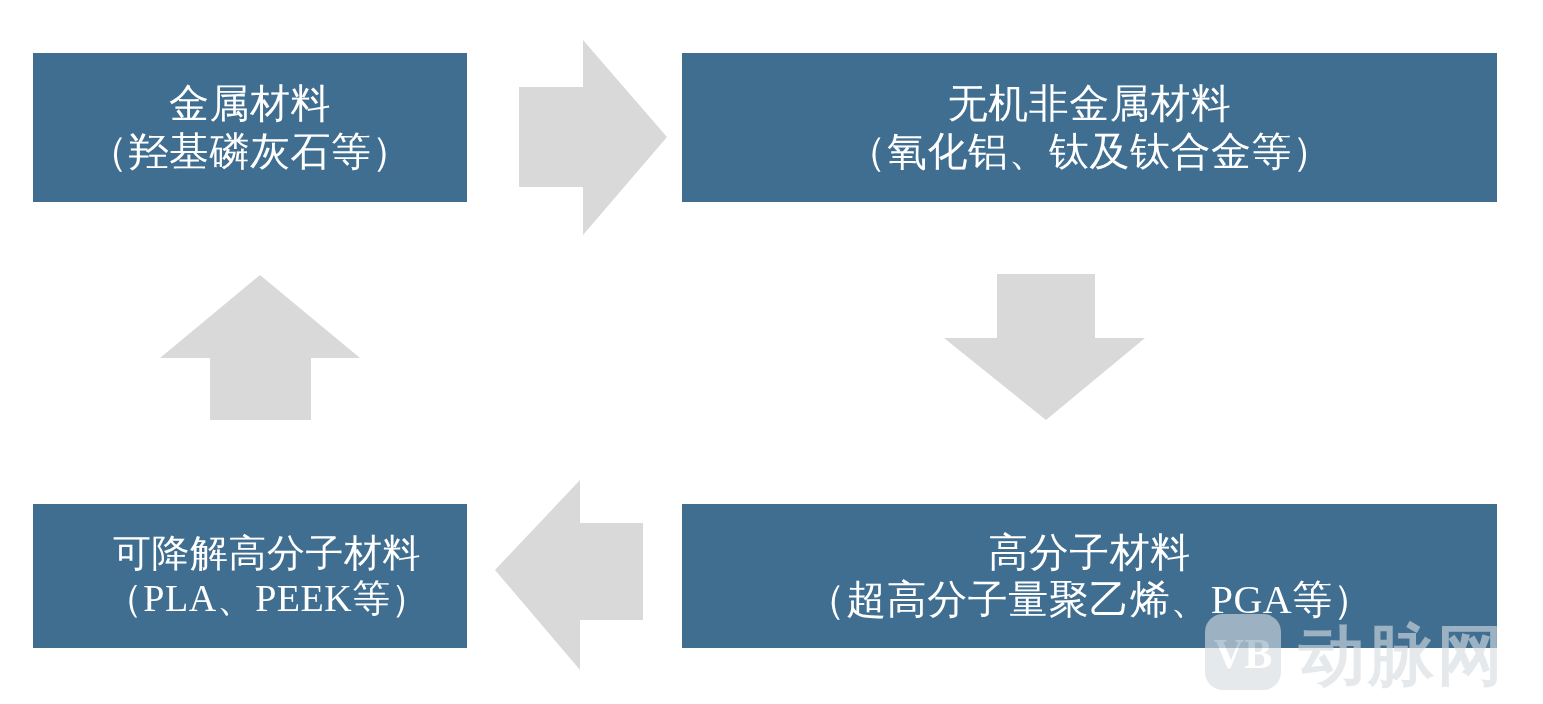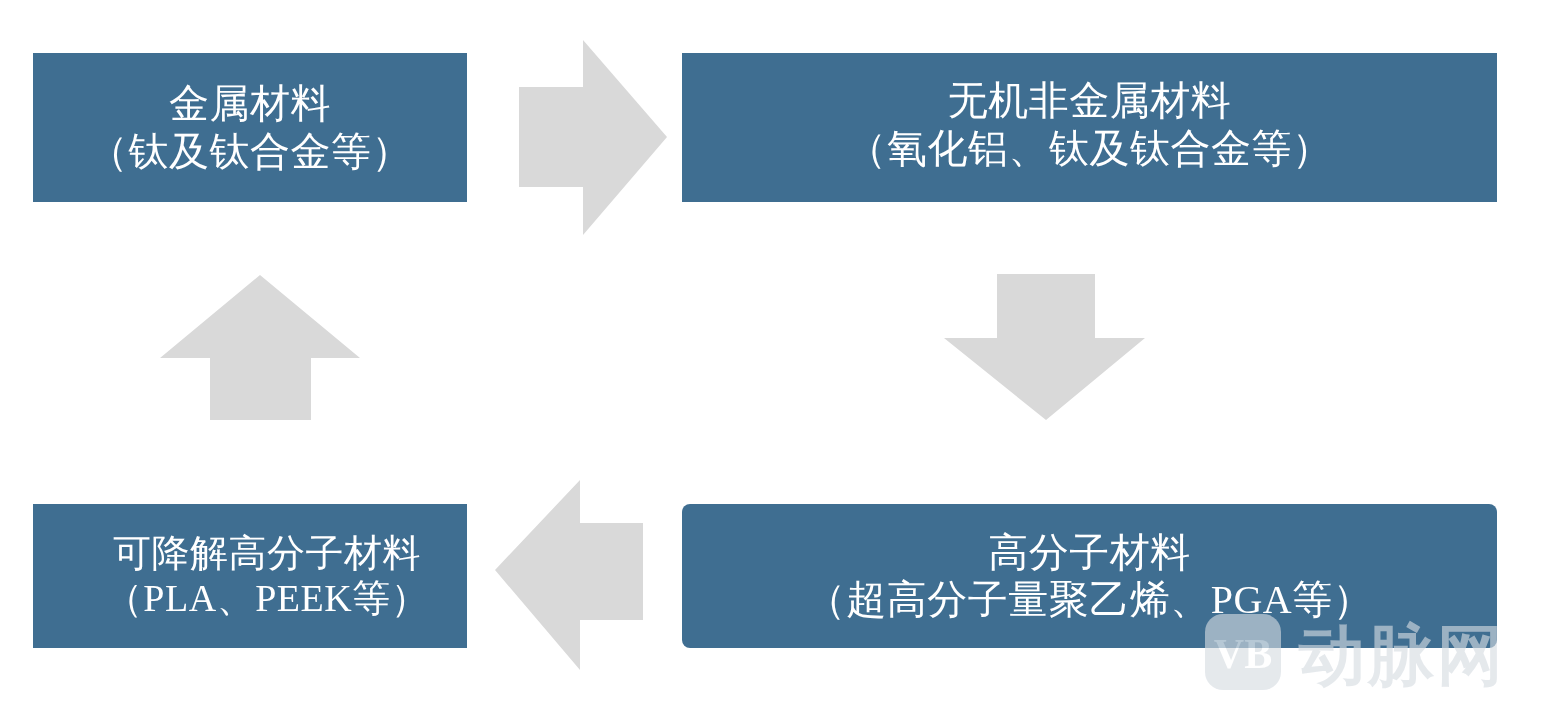--- a/index.html
+++ b/index.html
@@ -49,21 +49,20 @@
   }
   #box-inorganic {
     left: 682px; top: 53px;
     width: 815px; height: 149px;
     font-size: 40px;
   }
   #box-polymer {
     left: 682px; top: 504px;
     width: 815px; height: 144px;
     font-size: 40px;
-    border-radius: 8px;
   }
   #box-degradable {
     left: 33px;  top: 504px;
     width: 434px; height: 144px;
     font-size: 38px;
     padding-left: 34px;
   }
 
   
   #arrow-layer {
@@ -96,24 +95,24 @@
 
     <polygon fill="#D9D9D9" points="997,274 1095,274 1095,338 1145,338 1046,420 944,338 997,338"></polygon>
 
     <polygon fill="#D9D9D9" points="643,523 580,523 580,480 495,570 580,670 580,620 643,620"></polygon>
 
     <polygon fill="#D9D9D9" points="260,275 360,358 311,358 311,420 210,420 210,358 160,358"></polygon>
   </svg>
 
   <div id="box-metal" class="node-box" style="background: rgb(63, 110, 145); color: rgb(255, 255, 255);">
     <span class="node-line">金属材料</span>
-    <span class="node-line">（钛及钛合金等）</span>
+    <span class="node-line">（羟基磷灰石等）</span>
   </div>
 
-  <div id="box-inorganic" class="node-box" style="background: rgb(63, 110, 145); color: rgb(255, 255, 255); font-family: Liberation Mono, monospace;">
+  <div id="box-inorganic" class="node-box" style="background: rgb(63, 110, 145); color: rgb(255, 255, 255);">
     <span class="node-line">无机非金属材料</span>
     <span class="node-line">（氧化铝、钛及钛合金等）</span>
   </div>
 
   <div id="box-polymer" class="node-box" style="background: rgb(63, 110, 145); color: rgb(255, 255, 255);">
     <span class="node-line">高分子材料</span>
     <span class="node-line">（超高分子量聚乙烯、PGA等）</span>
   </div>
 
   <div id="box-degradable" class="node-box" style="background: rgb(63, 110, 145); color: rgb(255, 255, 255);">

